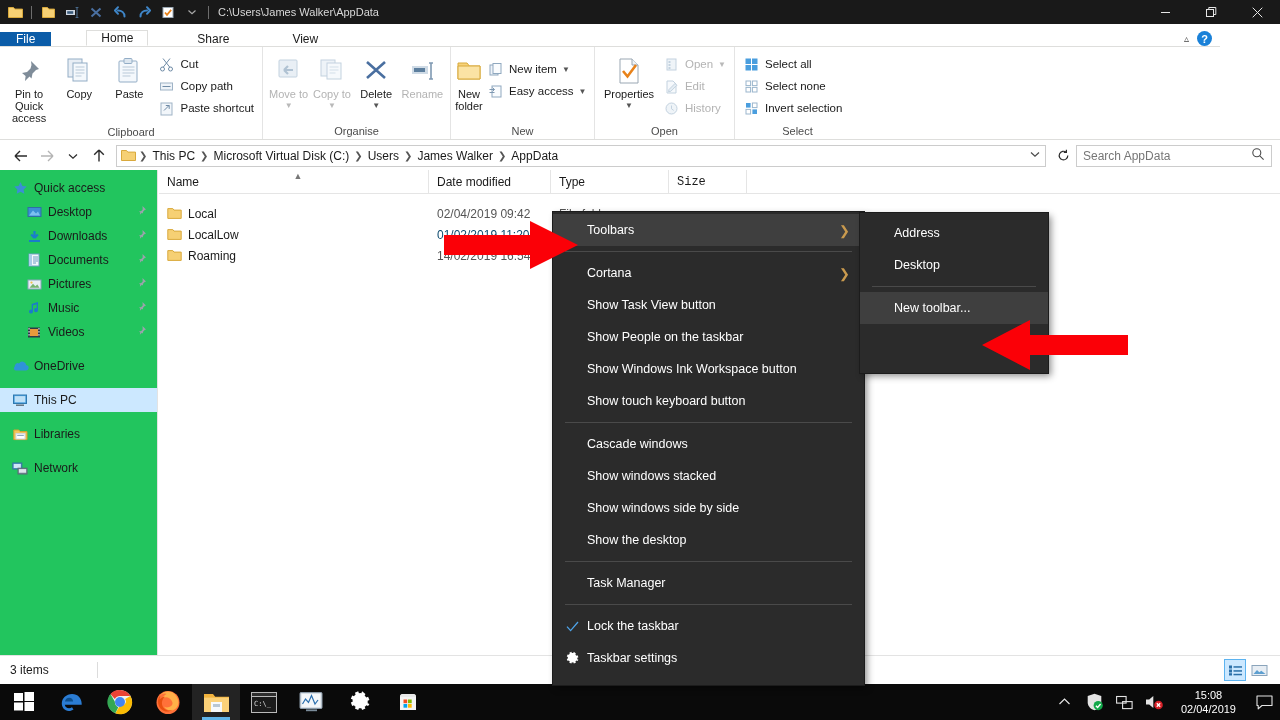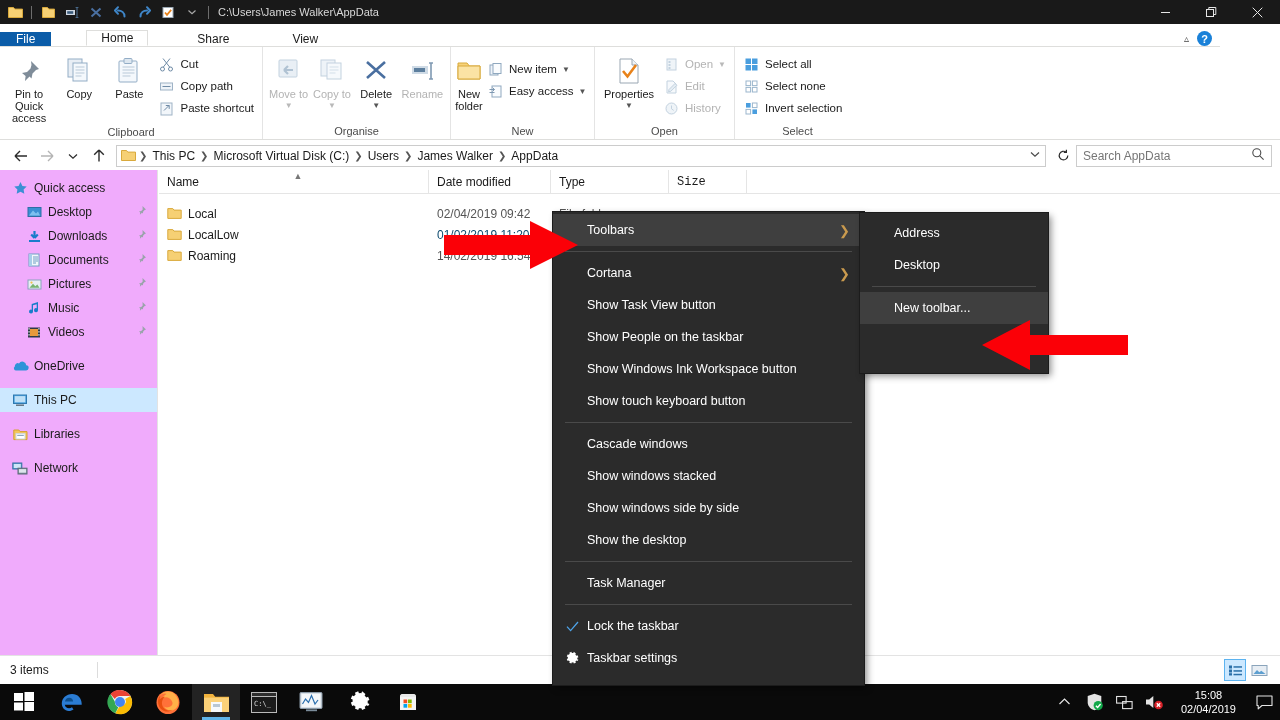--- a/index.html
+++ b/index.html
@@ -87,21 +87,21 @@
   .crumb-sep { color: #555; font-size: 10px; padding: 0 1px; }
   .search-field {
     width: 196px; height: 22px; border: 1px solid #cccccc; background: #fff;
     display: flex; align-items: center; padding: 0 6px; font-size: 12px; color: #767676;
   }
   .search-field .mag { margin-left: auto; }
 
   
   .navpane {
     position: absolute; left: 0; top: 170px; width: 158px; height: 485px;
-    background: #f0abfc; border-right: 1px solid #e3e3e3; padding-top: 6px;
+    background: #22c55e; border-right: 1px solid #e3e3e3; padding-top: 6px;
     overflow: hidden;
   }
   .nav-item {
     height: 24px; display: flex; align-items: center; font-size: 12px;
     color: #1a1a1a; padding-left: 10px; position: relative;
   }
   .nav-item.child { padding-left: 24px; }
   .nav-item.sel { background: #cce8ff; }
   .nav-item .ico { width: 20px; height: 16px; display: flex; align-items: center; justify-content: center; margin-right: 4px; }
   .nav-item .pin { position: absolute; right: 10px; }

